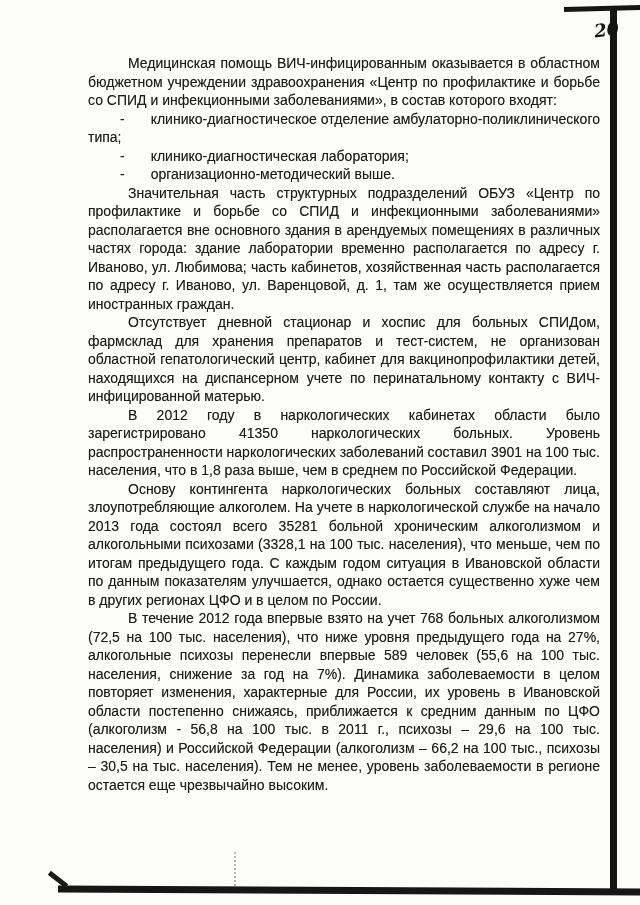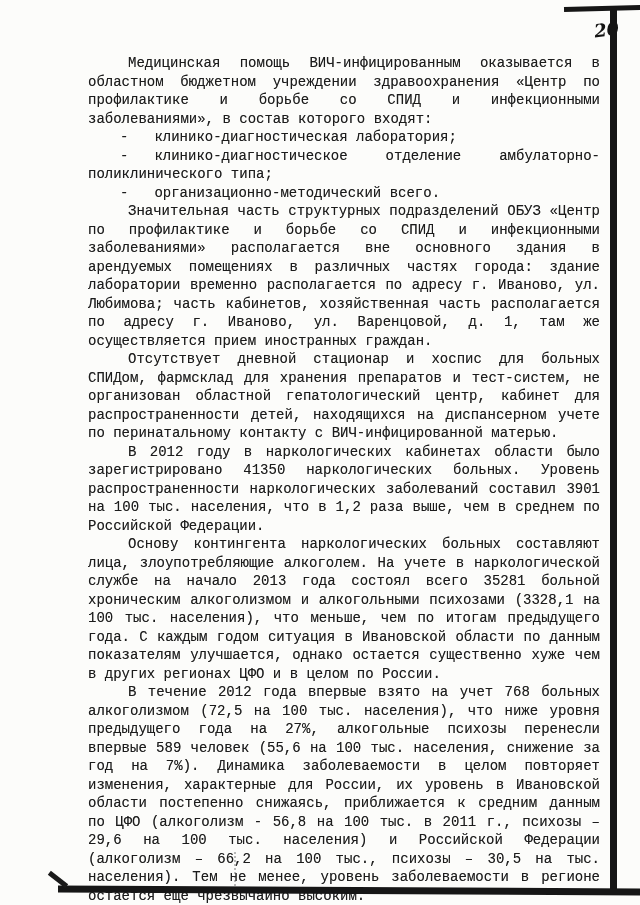--- a/index.html
+++ b/index.html
@@ -15,21 +15,21 @@
     position: absolute;
     inset: 0;
     background: #fcfcfa;
   }
   
   .content {
     position: absolute;
     left: 88px;
     top: 54px;
     width: 512px;
-    font-family: Liberation Mono, monospace;
+    font-family: Liberation Sans, sans-serif;
     font-size: 14px;
     line-height: 18.5px;
     text-align: justify;
     color: #1c1c1c;
     text-shadow: 0 0 0.4px rgba(20,20,20,0.45);
   }
   .content p { margin: 0; padding: 0; }
   .para, .heading { text-indent: 40px; }
   .list { text-indent: 32px; }
   .marker { margin-right: 26px; }
@@ -97,32 +97,32 @@
 <body>
 
 <div class="scan-page">
 
   <div class="page-number">20</div>
 
   <div class="content">
 
     <p class="para">Медицинская помощь ВИЧ-инфицированным оказывается в областном бюджетном учреждении здравоохранения «Центр по профилактике и борьбе со СПИД и инфекционными заболеваниями», в состав которого входят:</p>
 
+    <p class="list"><span class="marker">-</span><span>клинико-диагностическое отделение амбулаторно-поликлинического типа;</span></p>
+
     <p class="list"><span class="marker">-</span><span>клинико-диагностическая лаборатория;</span></p>
 
-    <p class="list"><span class="marker">-</span><span>клинико-диагностическое отделение амбулаторно-поликлинического типа;</span></p>
-
-    <p class="list"><span class="marker">-</span><span>организационно-методический всего.</span></p>
+    <p class="list"><span class="marker">-</span><span>организационно-методический выше.</span></p>
 
     <p class="para">Значительная часть структурных подразделений ОБУЗ «Центр по профилактике и борьбе со СПИД и инфекционными заболеваниями» располагается вне основного здания в арендуемых помещениях в различных частях города: здание лаборатории временно располагается по адресу г. Иваново, ул. Любимова; часть кабинетов, хозяйственная часть располагается по адресу г. Иваново, ул. Варенцовой, д. 1, там же осуществляется прием иностранных граждан.</p>
 
-    <p class="para">Отсутствует дневной стационар и хоспис для больных СПИДом, фармсклад для хранения препаратов и тест-систем, не организован областной гепатологический центр, кабинет для распространенности детей, находящихся на диспансерном учете по перинатальному контакту с ВИЧ-инфицированной матерью.</p>
+    <p class="para">Отсутствует дневной стационар и хоспис для больных СПИДом, фармсклад для хранения препаратов и тест-систем, не организован областной гепатологический центр, кабинет для вакцинопрофилактики детей, находящихся на диспансерном учете по перинатальному контакту с ВИЧ-инфицированной матерью.</p>
 
 
-    <p class="para">В 2012 году в наркологических кабинетах области было зарегистрировано 41350 наркологических больных. Уровень распространенности наркологических заболеваний составил 3901 на 100 тыс. населения, что в 1,2 раза выше, чем в среднем по Российской Федерации.</p>
+    <p class="para">В 2012 году в наркологических кабинетах области было зарегистрировано 41350 наркологических больных. Уровень распространенности наркологических заболеваний составил 3901 на 100 тыс. населения, что в 1,8 раза выше, чем в среднем по Российской Федерации.</p>
 
     <p class="para">Основу контингента наркологических больных составляют лица, злоупотребляющие алкоголем. На учете в наркологической службе на начало 2013 года состоял всего 35281 больной хроническим алкоголизмом и алкогольными психозами (3328,1 на 100 тыс. населения), что меньше, чем по итогам предыдущего года. С каждым годом ситуация в Ивановской области по данным показателям улучшается, однако остается существенно хуже чем в других регионах ЦФО и в целом по России.</p>
 
     <p class="para">В течение 2012 года впервые взято на учет 768 больных алкоголизмом (72,5 на 100 тыс. населения), что ниже уровня предыдущего года на 27%, алкогольные психозы перенесли впервые 589 человек (55,6 на 100 тыс. населения, снижение за год на 7%). Динамика заболеваемости в целом повторяет изменения, характерные для России, их уровень в Ивановской области постепенно снижаясь, приближается к средним данным по ЦФО (алкоголизм - 56,8 на 100 тыс. в 2011 г., психозы – 29,6 на 100 тыс. населения) и Российской Федерации (алкоголизм – 66,2 на 100 тыс., психозы – 30,5 на тыс. населения). Тем не менее, уровень заболеваемости в регионе остается еще чрезвычайно высоким.</p>
 
 
   </div>
 
   <div class="edge-top"></div>
   <div class="edge-right"></div>

